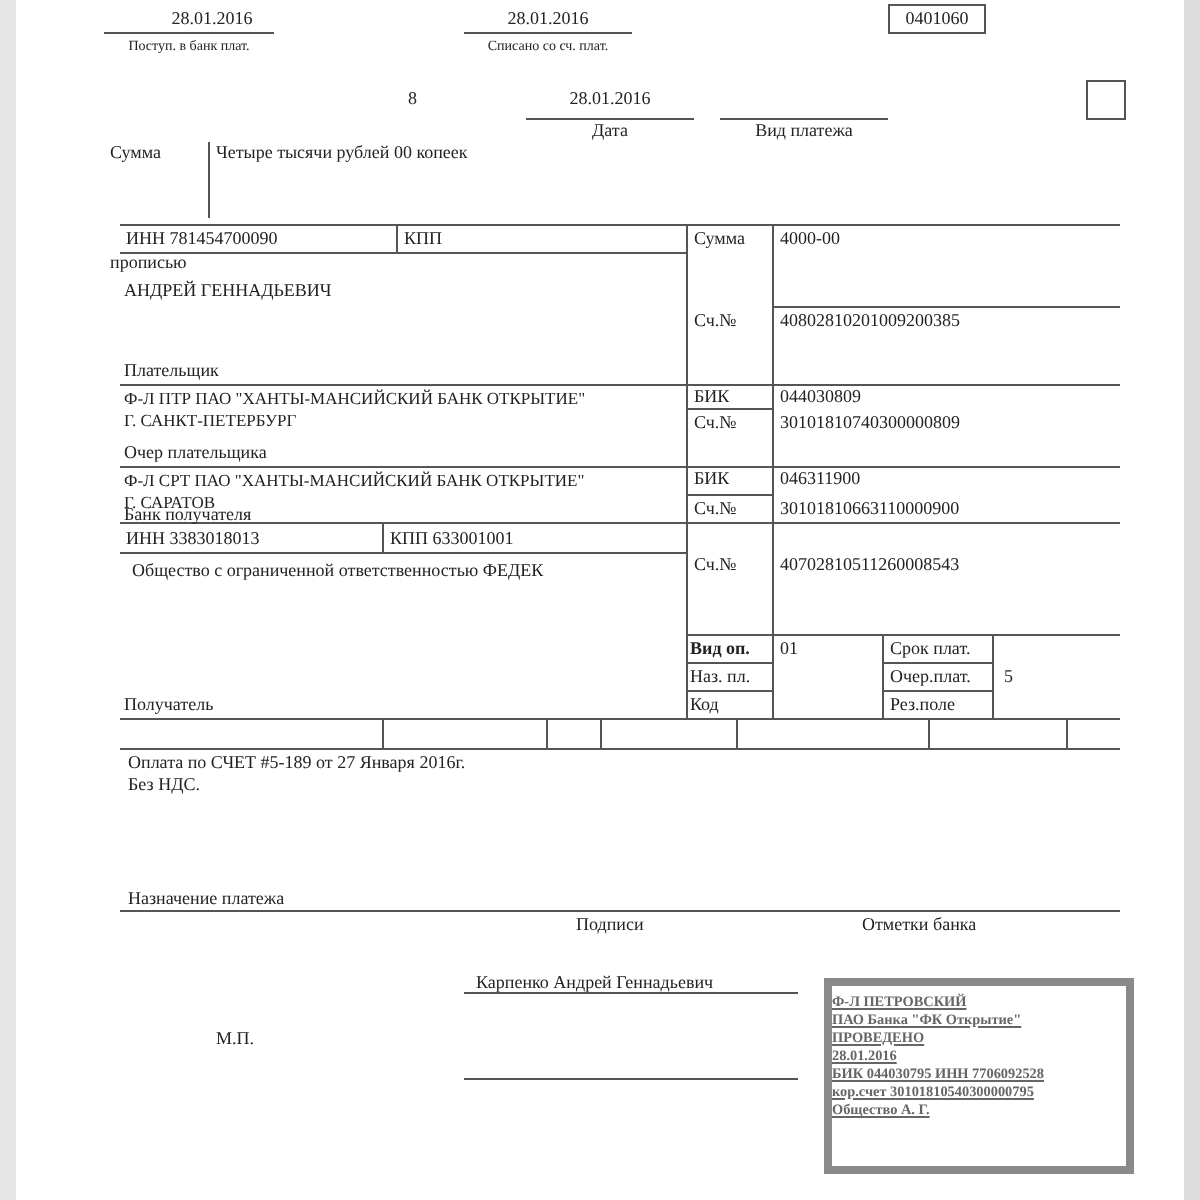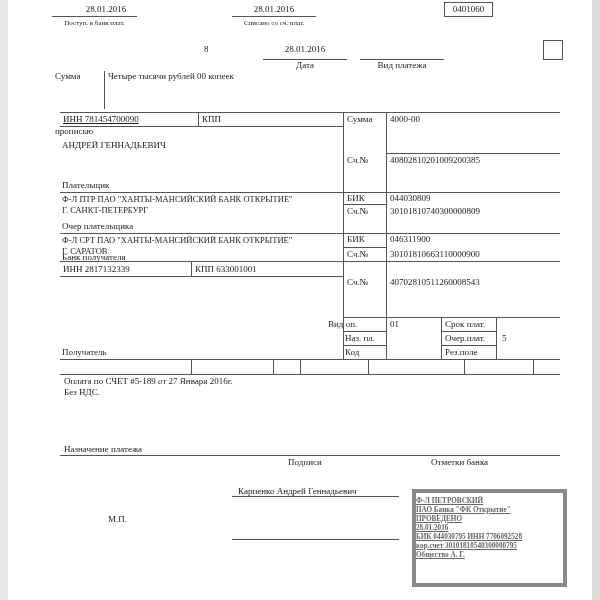--- a/index.html
+++ b/index.html
@@ -69,21 +69,21 @@
   <div class="v" style="left:183px;top:261px;height:15px;"></div>
   <div class="v" style="left:433px;top:317px;height:42px;"></div>
   <div class="v" style="left:488px;top:317px;height:42px;"></div>
   <div class="v" style="left:183px;top:359px;height:15px;"></div>
   <div class="v" style="left:265px;top:359px;height:15px;"></div>
   <div class="v" style="left:292px;top:359px;height:15px;"></div>
   <div class="v" style="left:360px;top:359px;height:15px;"></div>
   <div class="v" style="left:456px;top:359px;height:15px;"></div>
   <div class="v" style="left:525px;top:359px;height:15px;"></div>
 
-  <div class="t" style="left:55px;top:114px;text-decoration:underline;">ИНН 781454700090</div>
+  <div class="t" style="left:55px;top:114px;">ИНН 781454700090</div>
   <div class="t" style="left:194px;top:114px;">КПП</div>
   <div class="t" style="left:54px;top:140px;">АНДРЕЙ ГЕННАДЬЕВИЧ</div>
   <div class="t" style="left:54px;top:180px;">Плательщик</div>
   <div class="t" style="left:339px;top:114px;">Сумма</div>
   <div class="t" style="left:382px;top:114px;">4000-00</div>
   <div class="t" style="left:339px;top:155px;">Сч.№</div>
   <div class="t" style="left:382px;top:155px;">40802810201009200385</div>
 
   <div class="t" style="left:54px;top:194px;font-size:8.5px;">Ф-Л ПТР ПАО "ХАНТЫ-МАНСИЙСКИЙ БАНК ОТКРЫТИЕ"</div>
   <div class="t" style="left:54px;top:205px;font-size:8.5px;">Г. САНКТ-ПЕТЕРБУРГ</div>
@@ -95,27 +95,28 @@
 
   <div class="t" style="left:54px;top:235px;font-size:8.5px;">Ф-Л СРТ ПАО "ХАНТЫ-МАНСИЙСКИЙ БАНК ОТКРЫТИЕ"</div>
   <div class="t" style="left:54px;top:246px;font-size:8.5px;">Г. САРАТОВ</div>
 
   <div class="t" style="left:339px;top:234px;">БИК</div>
   <div class="t" style="left:382px;top:234px;">046311900</div>
   <div class="t" style="left:339px;top:249px;">Сч.№</div>
   <div class="t" style="left:382px;top:249px;">30101810663110000900</div>
 
   <div class="t" style="left:54px;top:264px;transform:translateY(-12px);">Банк получателя</div>
-  <div class="t" style="left:55px;top:264px;">ИНН 2817132339</div>
+  <div class="t" style="left:55px;top:264px;">ИНН 3383018013</div>
   <div class="t" style="left:187px;top:264px;">КПП 633001001</div>
+  <div class="t" style="left:58px;top:280px;">Общество с ограниченной ответственностью ФЕДЕК</div>
   <div class="t" style="left:54px;top:347px;">Получатель</div>
   <div class="t" style="left:339px;top:277px;">Сч.№</div>
   <div class="t" style="left:382px;top:277px;">40702810511260008543</div>
 
-  <div class="t" style="left:320px;top:319px;">Вид оп.</div>
+  <div class="t" style="left:337px;top:319px;font-weight:bold;">Вид оп.</div>
   <div class="t" style="left:382px;top:319px;">01</div>
   <div class="t" style="left:337px;top:333px;">Наз. пл.</div>
   <div class="t" style="left:337px;top:347px;">Код</div>
   <div class="t" style="left:437px;top:319px;">Срок плат.</div>
   <div class="t" style="left:437px;top:333px;">Очер.плат.</div>
   <div class="t" style="left:494px;top:333px;">5</div>
   <div class="t" style="left:437px;top:347px;">Рез.поле</div>
 
   <div class="t" style="left:56px;top:376px;">Оплата по СЧЕТ #5-189 от 27 Января 2016г.</div>
   <div class="t" style="left:56px;top:387px;">Без НДС.</div>

